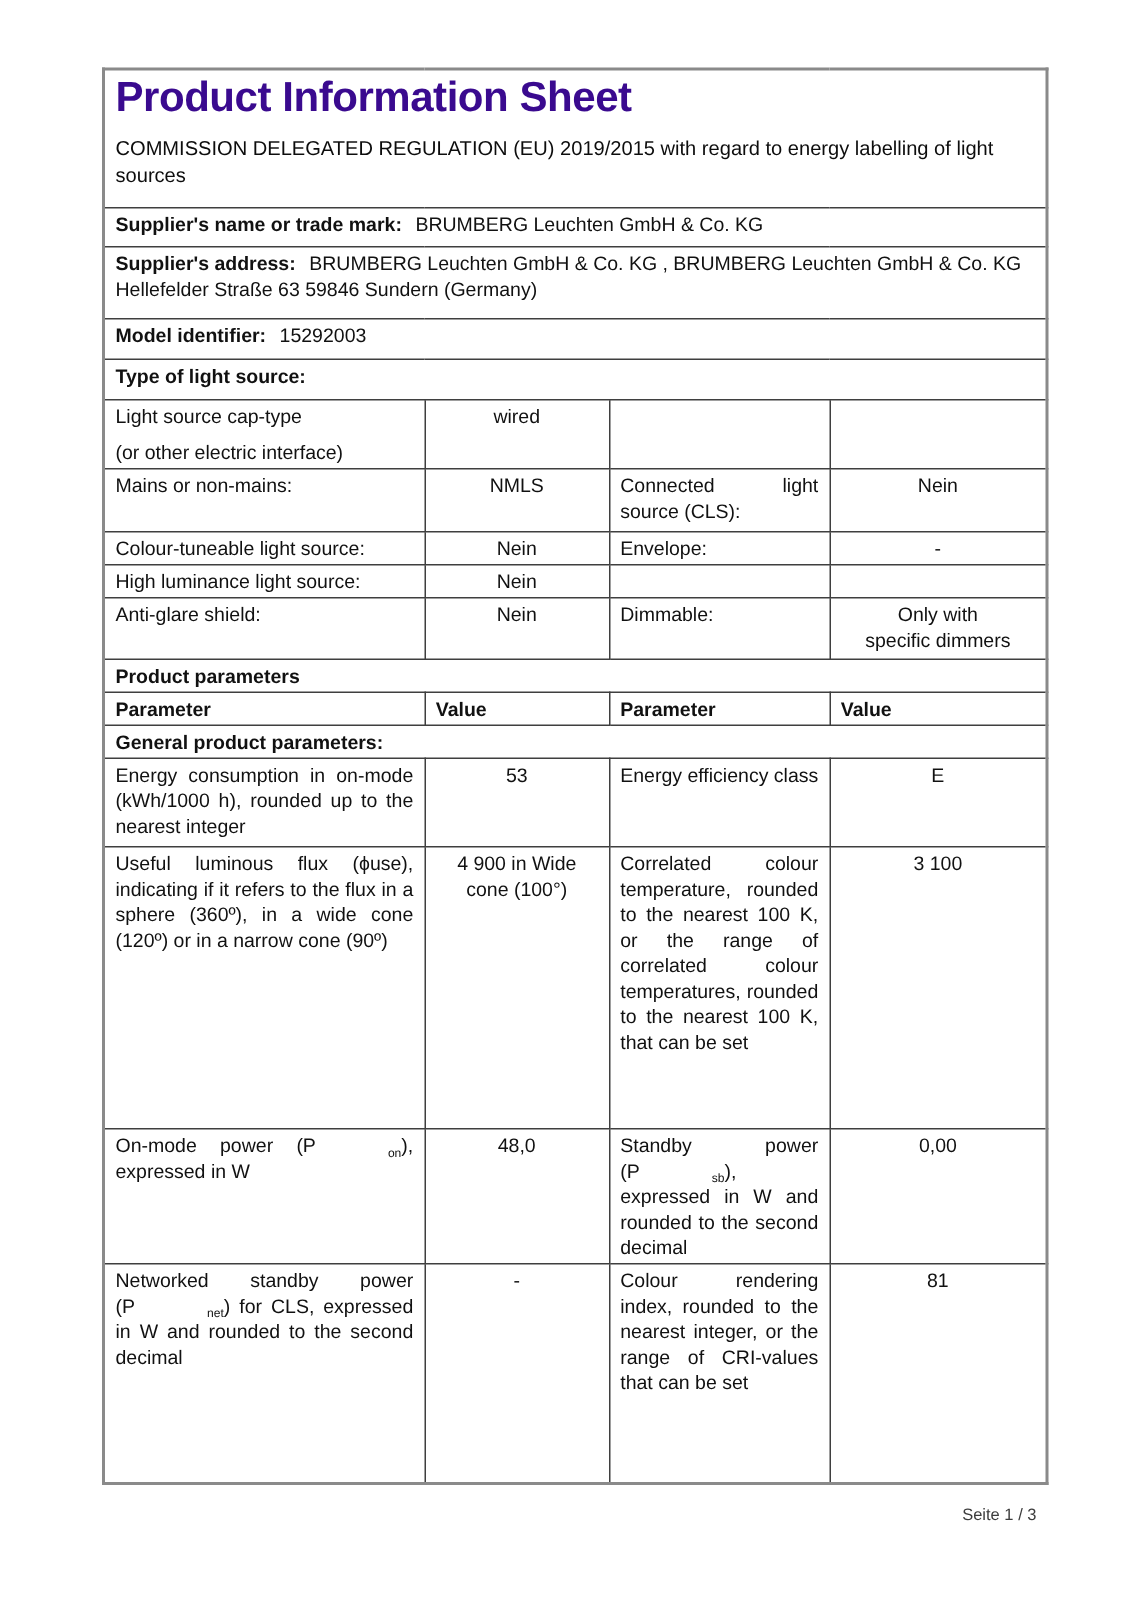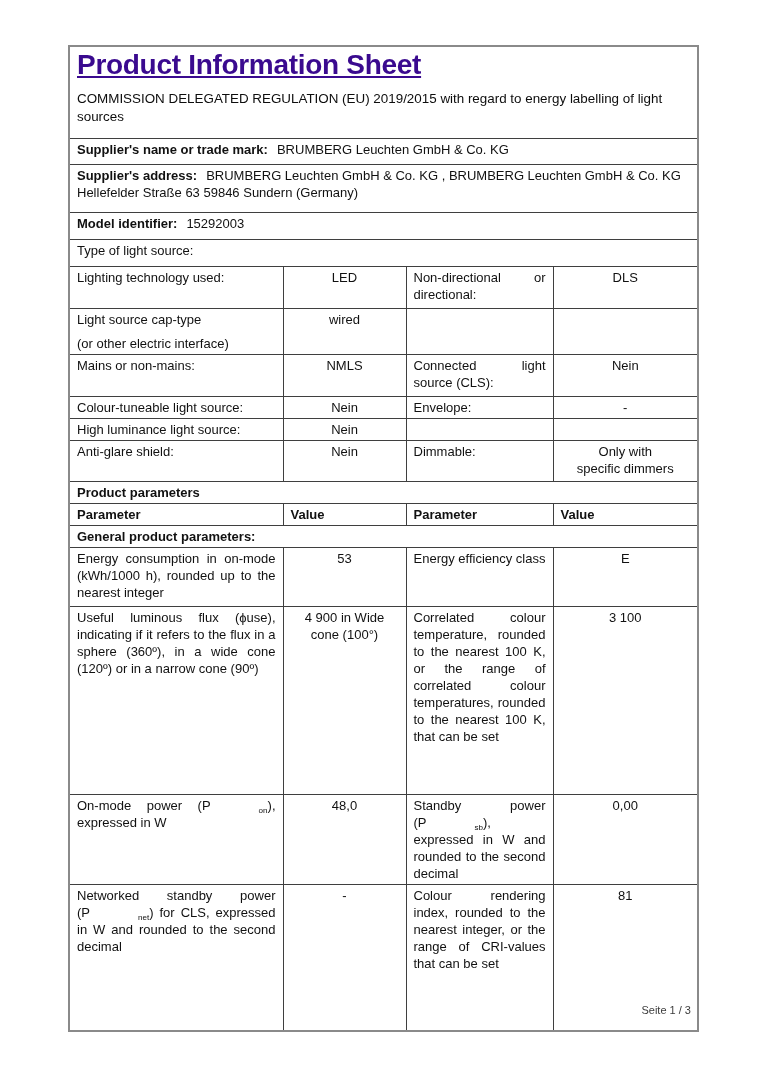--- a/index.html
+++ b/index.html
@@ -28,26 +28,25 @@
     overflow: hidden;
   }
   .cell-title { padding: 8px 10px 4px 9px; }
   .doc-title {
     font-size: 28px;
     line-height: 32px;
     font-weight: bold;
     color: var(--title-purple, #3a0a8f);
     letter-spacing: -0.3px;
     margin-bottom: 9px;
-    text-decoration: underline;
   }
   .regulation { font-size: 13.4px; line-height: 18px; color: #0d0d0d; }
   .kv-cell { padding-top: 4px; margin-top: 11px; }
   .kv-label { font-weight: bold; margin-right: 9px; }
-  .section-label { font-weight: normal; padding-top: 5px; }
+  .section-label { font-weight: bold; padding-top: 5px; }
   .param { text-align: justify; }
   .value { text-align: center; white-space: pre-line; }
   .center-bold { text-align: left; font-weight: bold; padding: 1px 4px; }
   .col-head { padding-top: 2px; font-weight: bold; }
   .line2 { margin-top: 7px; }
   sub { font-size: 0.62em; line-height: 0; margin-left: 48px; }
   .page-footer {
     position: absolute;
     top: 1004px;
     right: 73px;
@@ -90,26 +89,20 @@
   <tr style="height:27px">
     <td colspan="4" class="kv-cell">
       <span class="kv-label">Model identifier:</span><span>15292003</span>
     </td>
   </tr>
 
   <tr style="height:27px">
     <td colspan="4" class="section-label">Type of light source:</td>
   </tr>
 
-  <tr style="height:42px">
-    <td class="param">Lighting technology used:</td>
-    <td class="value">LED</td>
-    <td class="param">Non-directional or directional:</td>
-    <td class="value">DLS</td>
-  </tr>
 
   <tr style="height:45px">
     <td class="param">
       <div>Light source cap-type</div>
       <div class="line2">(or other electric interface)</div>
     </td>
     <td class="value">wired</td>
     <td class="param"></td>
     <td class="value"></td>
   </tr>

